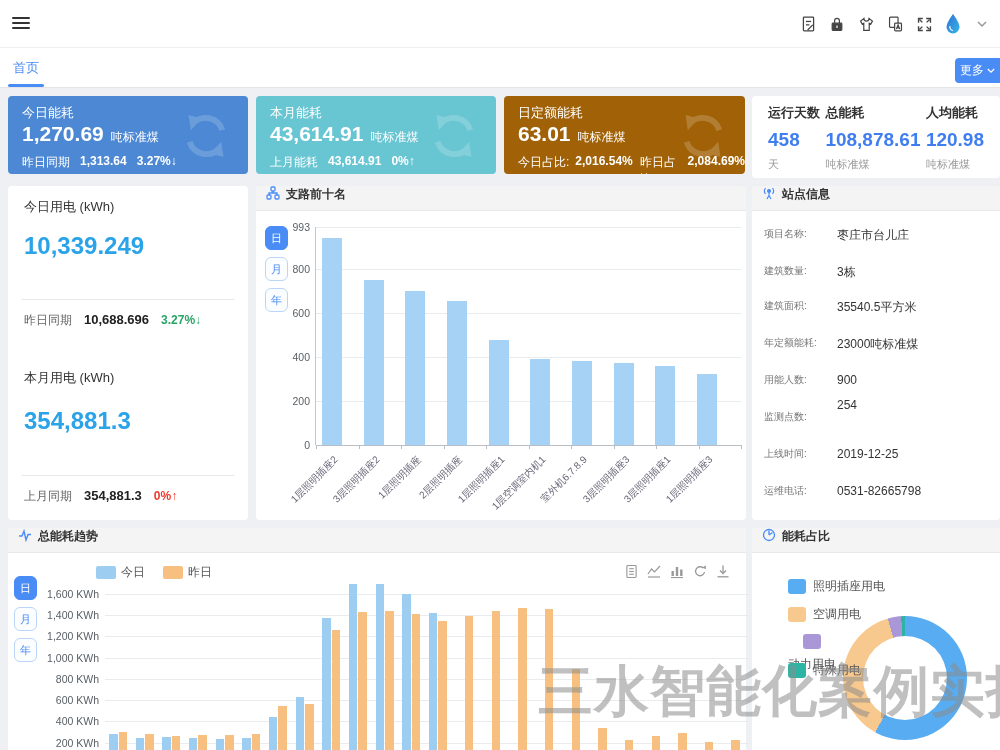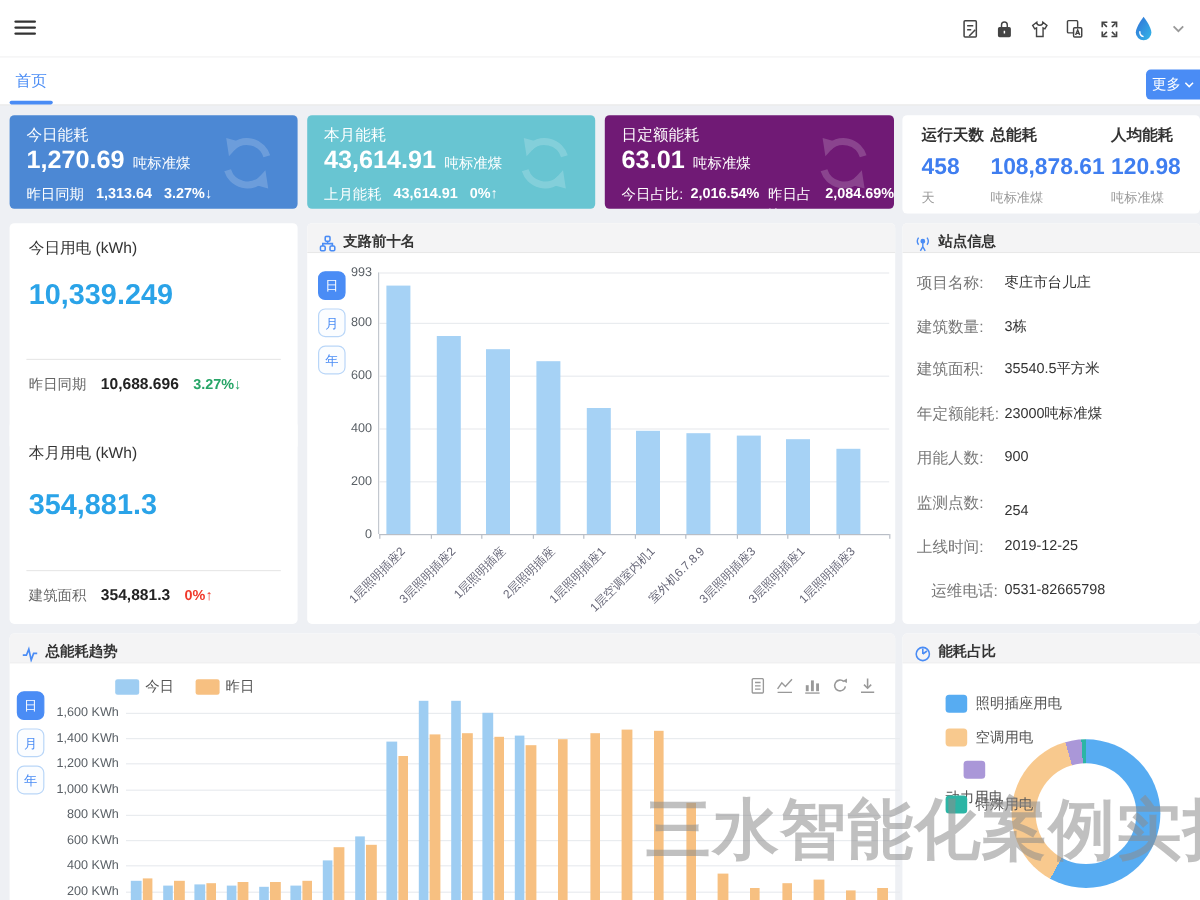--- a/index.html
+++ b/index.html
@@ -49,21 +49,21 @@
   .u-sub{position:absolute;left:16px;font-size:12px;color:#666;display:flex;gap:12px;align-items:baseline;}
   .u-sub b{color:#222;font-size:13px;}
   .u-chg{font-weight:bold;}
 
   
   .panel{position:absolute;background:#fff;border-radius:4px;}
   .branch-panel{left:256px;top:186px;width:490px;height:334px;}
   .site-panel{left:752px;top:186px;width:248px;height:334px;}
   .trend-panel{left:8px;top:528px;width:738px;height:260px;}
   .pie-panel{left:752px;top:528px;width:248px;height:260px;}
-  .panel-head{height:25px;background:#f4f4f5;border-bottom:1px solid #e8e8e8;display:flex;align-items:flex-end;gap:6px;
+  .panel-head{height:25px;background:#f4f4f5;border-bottom:1px solid #e8e8e8;display:flex;align-items:flex-start;gap:6px;
               padding-left:10px;font-size:12px;font-weight:bold;color:#333;border-radius:4px 4px 0 0;}
 
   
   .pg-btns{position:absolute;display:flex;flex-direction:column;gap:7px;}
   .branch-btns{left:9px;top:40px;} .trend-btns{left:6px;top:48px;}
   .pbtn{width:23px;height:24px;border-radius:6px;display:flex;align-items:center;justify-content:center;
         font-size:11px;cursor:pointer;border:1px solid #b9d6f8;color:#4a8cf5;background:#fbfdff;}
   .pbtn.sel{background:#4a8cf5;color:#fff;border-color:#4a8cf5;}
 
   
@@ -77,21 +77,21 @@
   .bar{position:absolute;}
   .xlab{position:absolute;transform:rotate(-45deg);transform-origin:100% 0;font-size:10px;color:#667;white-space:nowrap;}
 
   .trend-legend{position:absolute;left:88px;top:36px;display:flex;gap:18px;align-items:flex-start;}
   .lg-item{display:flex;align-items:center;gap:5px;font-size:12px;color:#555;}
   .lg-sw{width:20px;height:13px;border-radius:2px;}
   .toolbox{position:absolute;right:16px;top:36px;display:flex;gap:9px;align-items:center;}
   .toolbox .tbx{cursor:pointer;display:flex;}
 
   
-  .site-row-label{position:absolute;left:12px;font-size:13px;color:#777;}
+  .site-row-label{position:absolute;left:12px;font-size:10px;color:#777;}
   .site-row-value{position:absolute;left:85px;font-size:12px;color:#333;}
 
   
   .pie-legend-item{position:absolute;left:36px;display:flex;align-items:center;gap:7px;font-size:12px;color:#555;}
   .pie-sw{width:18px;height:15px;border-radius:3px;}
   #donut{position:absolute;left:91px;top:88px;width:124px;height:124px;border-radius:50%;}
   #donut-hole{position:absolute;left:20px;top:20px;width:84px;height:84px;border-radius:50%;background:#fff;}
 
   .watermark{position:absolute;left:538px;top:655px;font-size:55px;font-weight:bold;
              color:rgba(140,140,140,.55);white-space:nowrap;z-index:40;letter-spacing:1px;}
@@ -202,21 +202,21 @@
     <b>43,614.91</b>
     <b>0%↑</b>
     </div>
   <svg class="recycle" width="56" height="56" viewBox="0 0 48 48" fill="none" stroke="#fff" stroke-width="5">
     <path d="M38 19 A15 15 0 0 0 13 13"></path>
       <path d="M10 29 A15 15 0 0 0 35 35"></path>
     <polygon points="9,6 20,9 11,19" fill="#fff" stroke="none"></polygon>
       <polygon points="39,42 28,39 37,29" fill="#fff" stroke="none"></polygon>
     </svg>
 </div>
-<div class="kpi-card kpi3" style="background: #701a75;">
+<div class="kpi-card kpi3" style="background: #a16207;">
   <div class="kpi-title">日定额能耗</div>
   <div class="kpi-vrow">
       <span class="kpi-val">63.01</span>
     <span class="kpi-unit">吨标准煤</span>
     </div>
   <div class="kpi-sub" style="gap:6px;">
       <span>今日占比:</span>
     <b>2,016.54%</b>
     </div>
   <div class="kpi-sub2">
@@ -257,21 +257,21 @@
     <span>昨日同期</span>
     <b>10,688.696</b>
     <span class="u-chg chg0" style="color: rgb(39, 165, 103);">3.27%↓</span>
   </div>
 </div>
 <div class="usage-card ucardB">
   <div class="u-title" style="top:18px;">本月用电 (kWh)</div>
   <div class="u-val" style="top:56px;">354,881.3</div>
   <div class="u-div" style="top:124px;"></div>
   <div class="u-sub" style="top:137px;">
-    <span>建筑面积</span>
+    <span>上月同期</span>
     <b>354,881.3</b>
     <span class="u-chg chg1" style="color: rgb(240, 57, 43);">0%↑</span>
   </div>
 </div>
 
 <div class="panel branch-panel">
   <div class="panel-head">
     <svg width="14" height="14" viewBox="0 0 14 14" fill="none" stroke="#4a8cf5" stroke-width="1.3">
       <rect x="5" y="1" width="4" height="4" rx="1"></rect>
         <rect x="1" y="9" width="4" height="4" rx="1"></rect>
@@ -345,24 +345,24 @@
   <div class="site-row-value" style="top:41px;">枣庄市台儿庄</div>
   <div class="site-row-label" style="top:78px;">建筑数量:</div>
   <div class="site-row-value" style="top:78px;">3栋</div>
   <div class="site-row-label" style="top:113px;">建筑面积:</div>
   <div class="site-row-value" style="top:113px;">35540.5平方米</div>
   <div class="site-row-label" style="top:150px;">年定额能耗:</div>
   <div class="site-row-value" style="top:150px;">23000吨标准煤</div>
   <div class="site-row-label" style="top:187px;">用能人数:</div>
   <div class="site-row-value" style="top:187px;">900</div>
   <div class="site-row-label" style="top:224px;">监测点数:</div>
-  <div class="site-row-value" style="top:232px;">254</div>
+  <div class="site-row-value" style="top:212px;">254</div>
   <div class="site-row-label" style="top:261px;">上线时间:</div>
   <div class="site-row-value" style="top:261px;">2019-12-25</div>
-  <div class="site-row-label" style="top:298px;margin-left:12px;">运维电话:</div>
+  <div class="site-row-label" style="top:298px;">运维电话:</div>
   <div class="site-row-value" style="top:298px;">0531-82665798</div>
 </div>
 
 <div class="panel trend-panel">
   <div class="panel-head">
     <svg width="14" height="14" viewBox="0 0 14 14" fill="none" stroke="#4a8cf5" stroke-width="1.4">
       <polyline points="1,8 4,8 6,3 8,12 10,6.5 13,6.5"></polyline>
       </svg>
     <span>总能耗趋势</span>
   </div>

